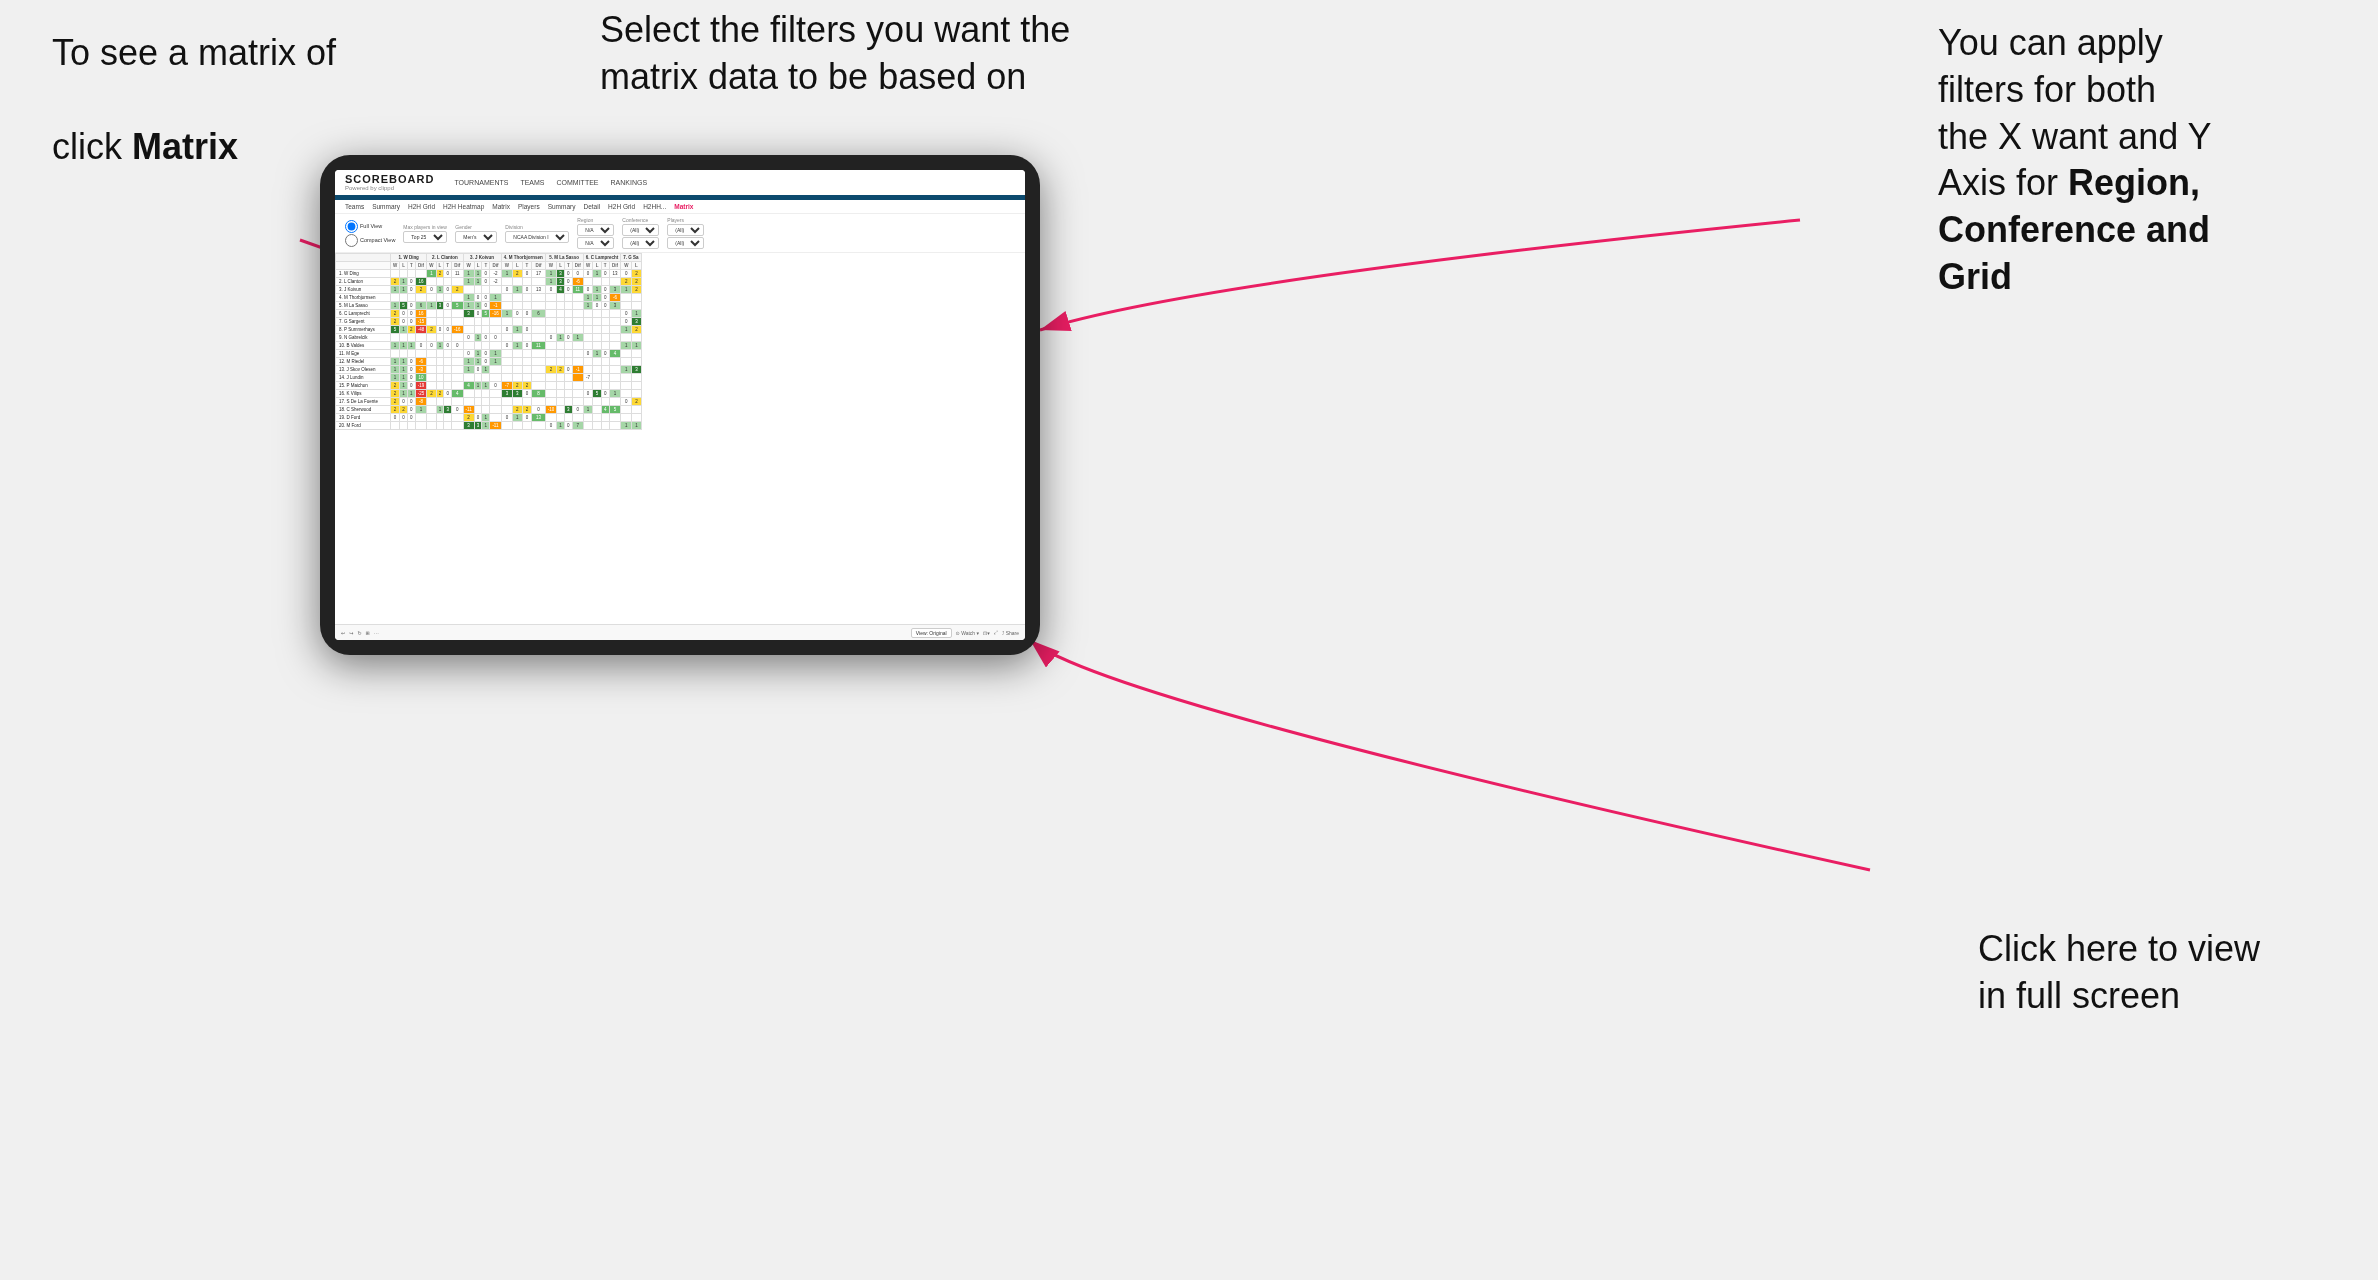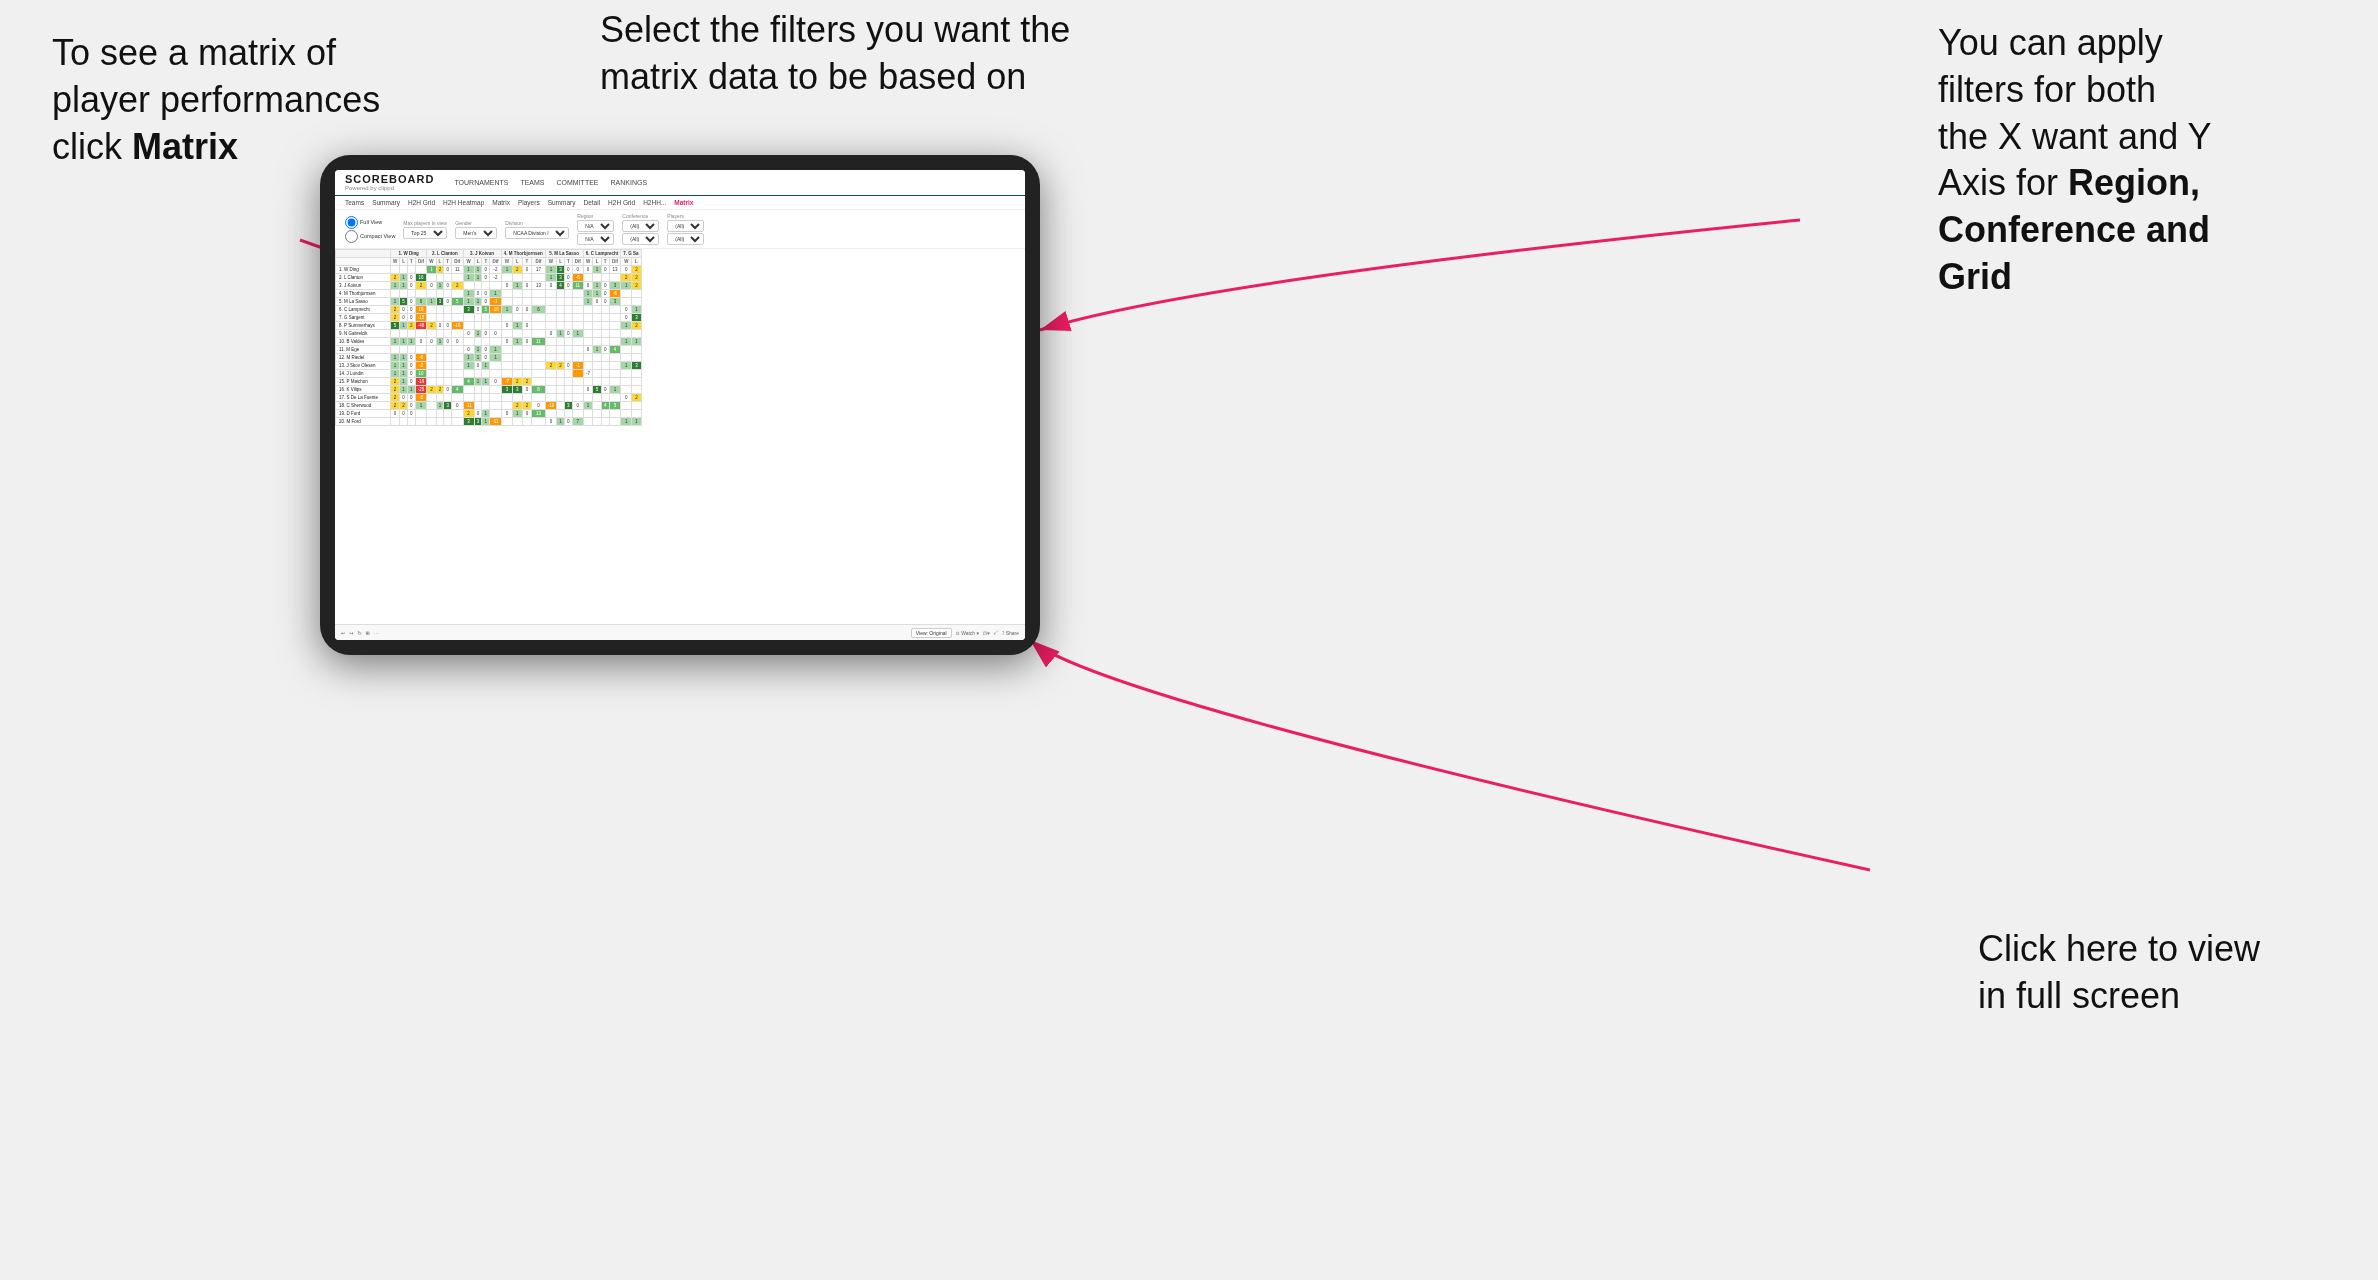--- a/index.html
+++ b/index.html
@@ -61,21 +61,21 @@
       height: 100%;
       background: #fff;
       border-radius: 4px;
       overflow: hidden;
       position: relative;
     }
 
     
     .app-header {
       background: #fff;
-      border-bottom: 1px solid #0c4a6e;
+      border-bottom: 5px solid #0c4a6e;
       padding: 4px 10px;
       display: flex;
       align-items: center;
       gap: 20px;
     }
     .scoreboard-logo {
       display: flex;
       flex-direction: column;
       line-height: 1;
     }
@@ -217,21 +217,21 @@
       width: 2378px;
       height: 1280px;
       pointer-events: none;
     }
   </style>
 </head>
 <body>
 
 <div class="annotation ann-top-left">
   <span>To see a matrix of</span><br>
-  <span>player performances</span><br>
+  <br>
   <span>click </span><b>Matrix</b>
 </div>
 
 <div class="annotation ann-top-center">
   <span>Select the filters you want the matrix data to be based on</span>
 </div>
 
 <div class="annotation ann-top-right">
   <span>You  can apply</span><br>
   <span>filters for both</span><br>

